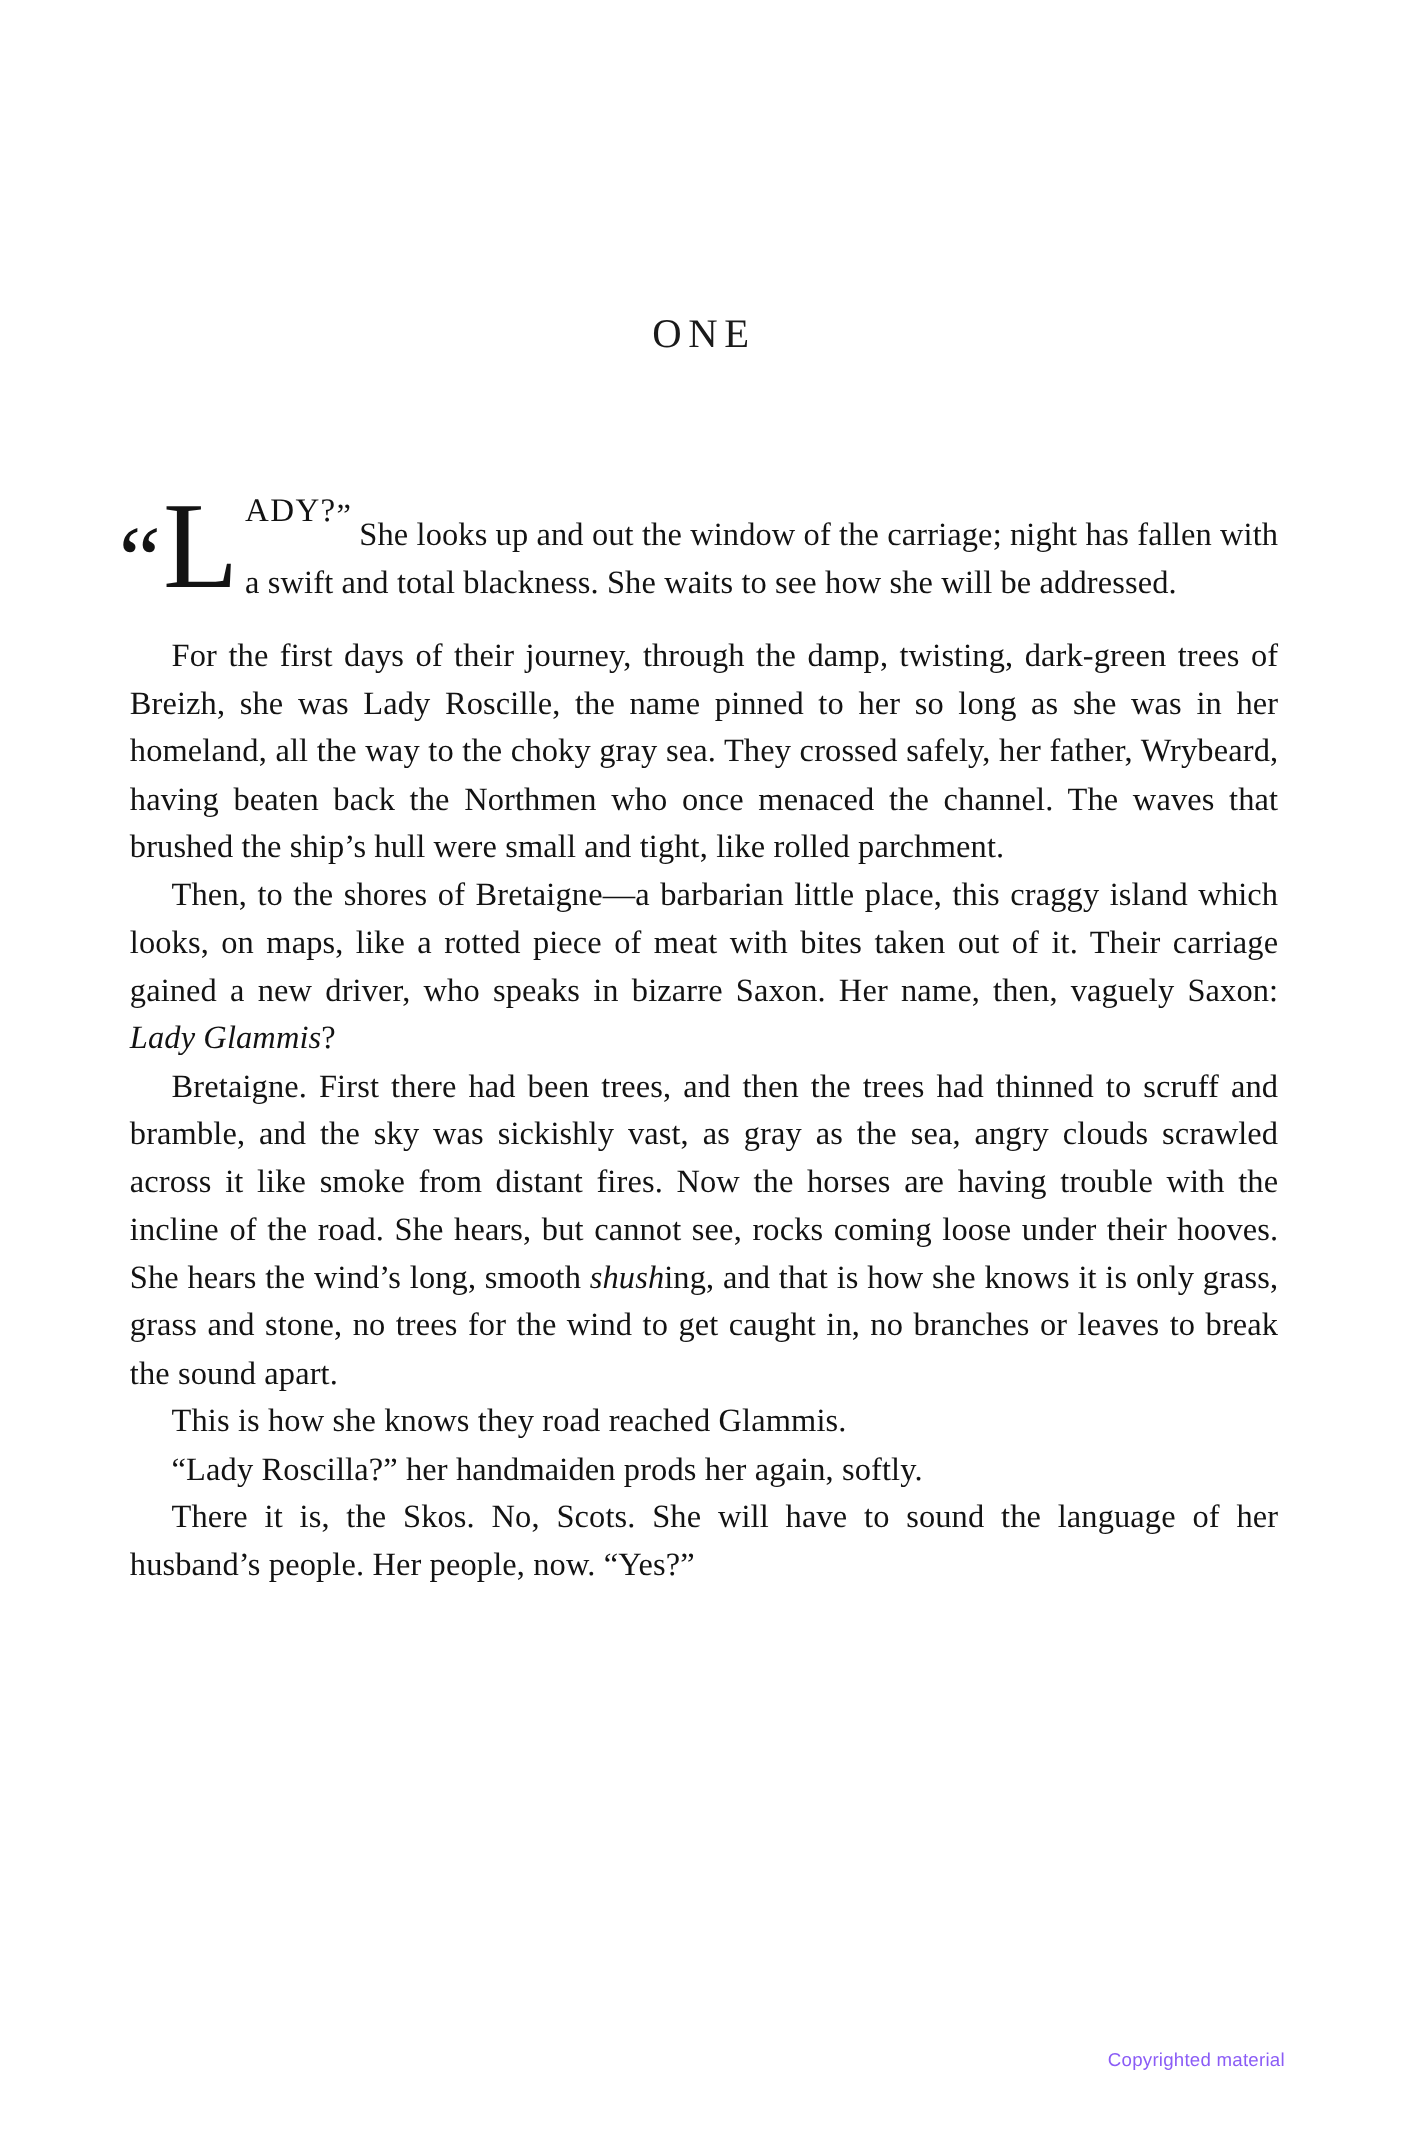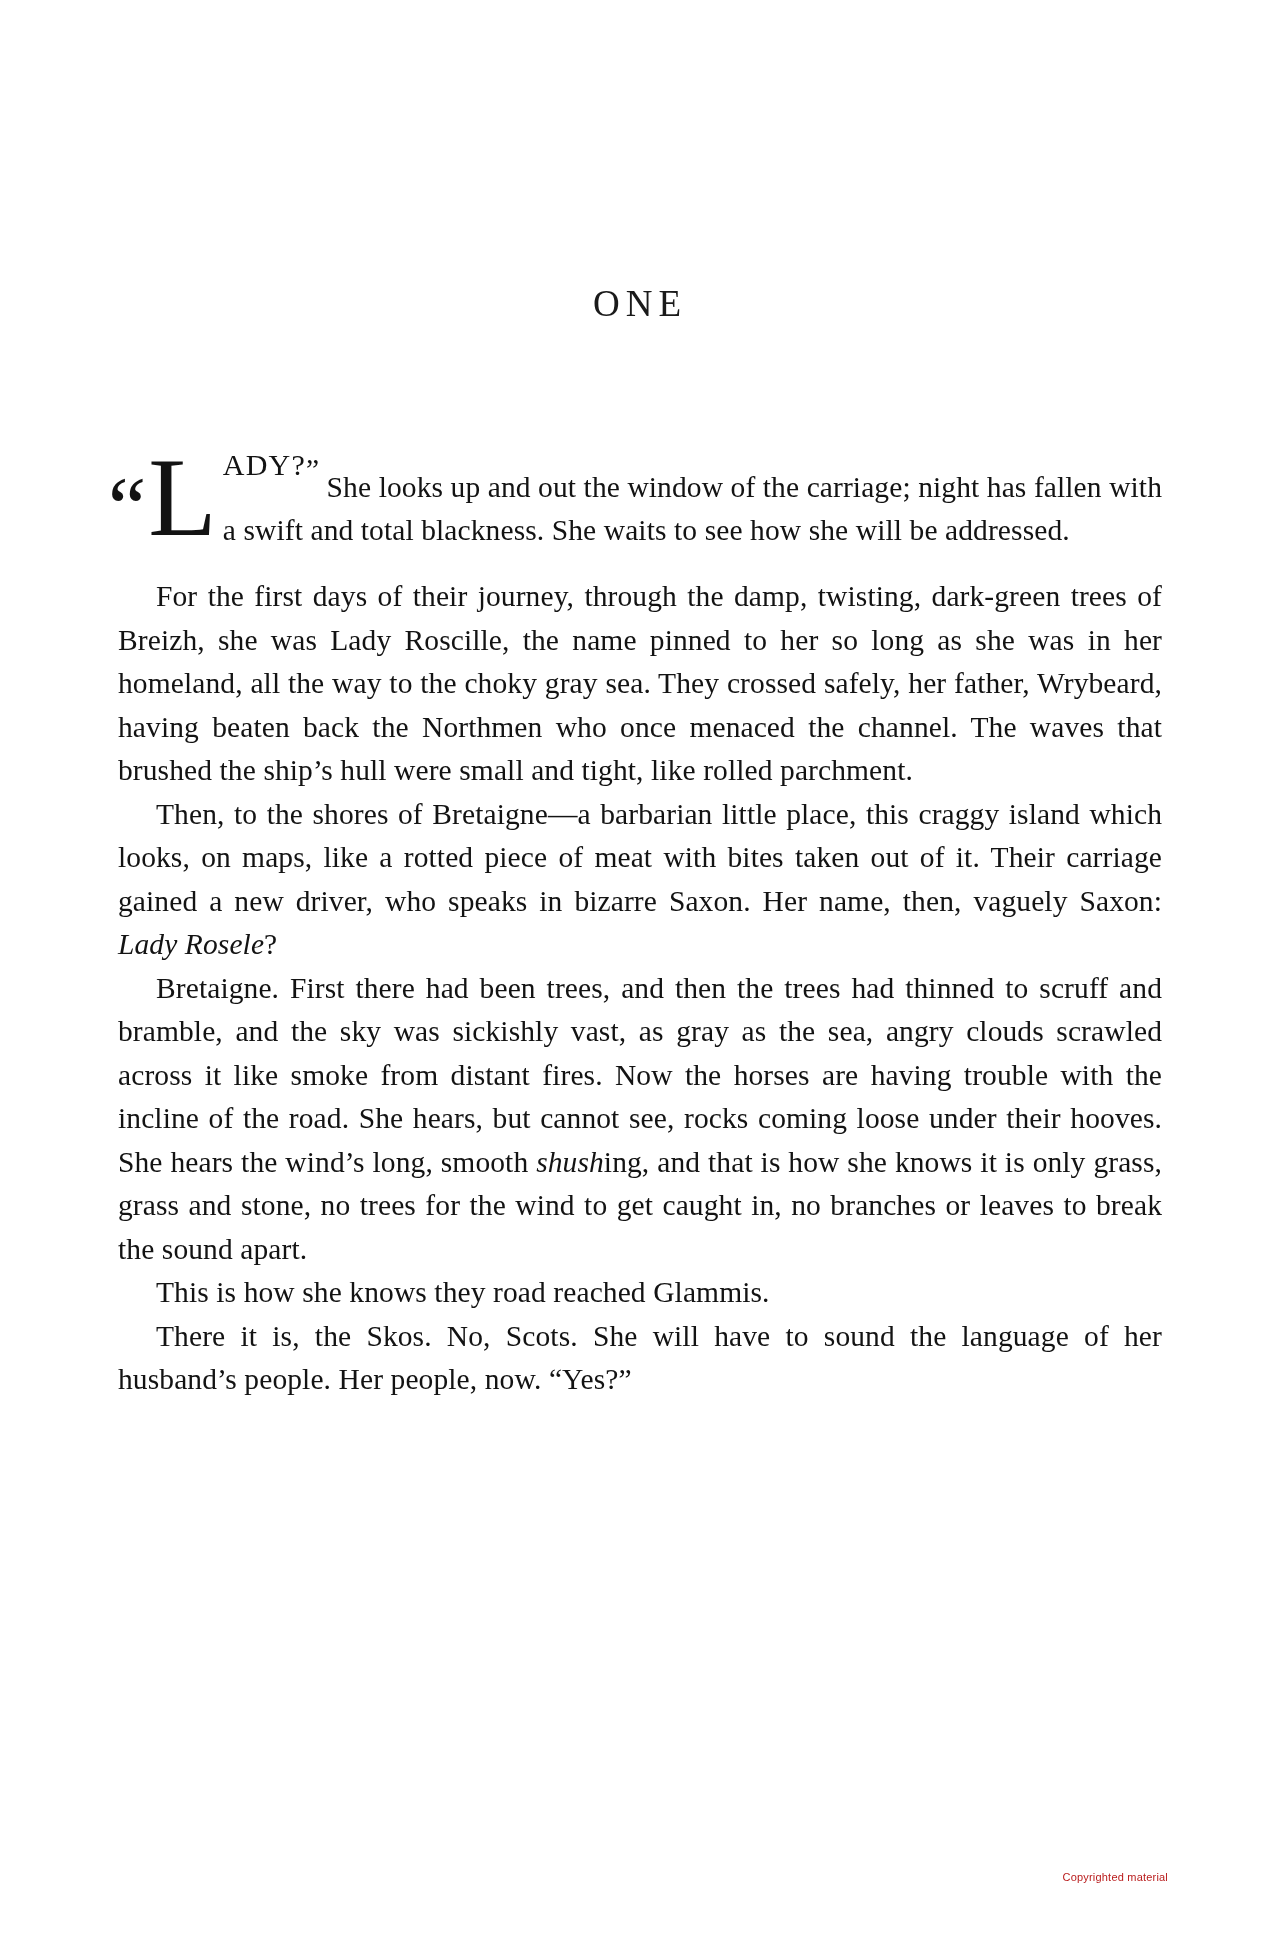--- a/index.html
+++ b/index.html
@@ -96,22 +96,22 @@
   }
 
   em {
     font-style: italic;
   }
 
   .copyright {
     position: absolute;
     right: 112px;
     bottom: 52px;
-    font-size: 11px;
-    color: #b91c1c;
+    font-size: 17px;
+    color: #8b5cf6;
     font-family: "Liberation Sans", sans-serif;
     letter-spacing: 0.2px;
   }
 </style>
 </head>
 <body>
 
 <div class="page">
   <div class="content">
 
@@ -122,31 +122,34 @@
       <p class="first dropcap-wrap">
         <span class="openquote">“</span><span class="dropcap">L</span><span class="smallcaps">ADY?</span><span class="closequote">”</span>
         <span>She looks up and out the window of the carriage; night has fallen with a swift and total blackness. She waits to see how she will be addressed.</span>
       </p>
 
       <p>
         <span>For the first days of their journey, through the damp, twisting, dark-green trees of Breizh, she was Lady Roscille, the name pinned to her so long as she was in her homeland, all the way to the choky gray sea. They crossed safely, her father, Wrybeard, having beaten back the Northmen who once menaced the channel. The waves that brushed the ship’s hull were small and tight, like rolled parchment.</span>
       </p>
 
       <p>
-        <span>Then, to the shores of Bretaigne—a barbarian little place, this craggy island which looks, on maps, like a rotted piece of meat with bites taken out of it. Their carriage gained a new driver, who speaks in bizarre Saxon. Her name, then, vaguely Saxon: </span><em>Lady Rosele</em><span>?</span>
+        <span>Then, to the shores of Bretaigne—a barbarian little place, this craggy island which looks, on maps, like a rotted piece of meat with bites taken out of it. Their carriage gained a new driver, who speaks in bizarre Saxon. Her name, then, vaguely Saxon: </span><em>Lady Glammis</em><span>?</span>
       </p>
 
       <p>
         <span>Bretaigne. First there had been trees, and then the trees had thinned to scruff and bramble, and the sky was sickishly vast, as gray as the sea, angry clouds scrawled across it like smoke from distant fires. Now the horses are having trouble with the incline of the road. She hears, but cannot see, rocks coming loose under their hooves. She hears the wind’s long, smooth </span><em>shush</em><span>ing, and that is how she knows it is only grass, grass and stone, no trees for the wind to get caught in, no branches or leaves to break the sound apart.</span>
       </p>
 
       <p>
         <span>This is how she knows they road reached Glammis.</span>
       </p>
 
+      <p>
+        <span>“Lady Roscilla?” her handmaiden prods her again, softly.</span>
+      </p>
 
       <p>
         <span>There it is, the Skos. No, Scots. She will have to sound the language of her husband’s people. Her people, now. “Yes?”</span>
       </p>
 
     </div>
   </div>
 
   <div class="copyright">Copyrighted material</div>
 </div>

